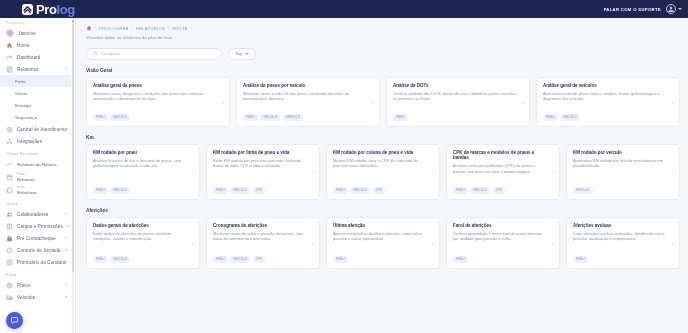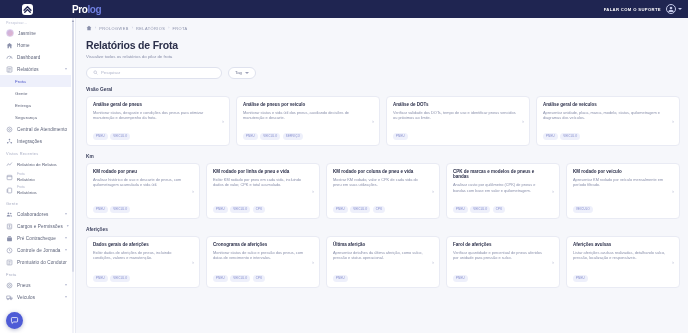--- a/index.html
+++ b/index.html
@@ -16,21 +16,21 @@
     height: 18px; background: #1f2551; flex: 0 0 18px;
     display: flex; align-items: center; justify-content: space-between;
     padding: 0 6px 0 22px;
   }
   .brand { display: flex; align-items: center; gap: 3px; }
   .brand-mark {
     width: 11px; height: 11px; border-radius: 3px; background: #ffffff;
     display: flex; align-items: center; justify-content: center;
     color: #1f2551; font-size: 8px; line-height: 1; font-weight: bold;
   }
-  .brand-text { font-size: 10px; font-weight: bold; letter-spacing: -0.4px; margin-left: 36px; }
+  .brand-text { font-size: 13px; font-weight: bold; letter-spacing: -0.4px; }
   .brand-text .w { color: #ffffff; }
   .brand-text .b { color: #6f7fe0; }
   .topbar-right { display: flex; align-items: center; gap: 5px; }
   .support-link {
     color: #ffffff; font-size: 4.2px; letter-spacing: 0.35px; font-weight: bold;
     text-transform: uppercase; white-space: nowrap;
   }
   .avatar-wrap { display: flex; align-items: center; gap: 2px; }
   .avatar {
     width: 10px; height: 10px; border-radius: 50%;
@@ -392,21 +392,20 @@
             </svg>
         </span>
         <span class="sep">›</span>
         <span class="crumb">PROLOGWEB</span>
         <span class="sep">›</span>
         <span class="crumb">RELATÓRIOS</span>
         <span class="sep">›</span>
         <span class="crumb">FROTA</span>
       </div>
 
-      <div class="page-title">Relatórios de Frota</div>
       <div class="page-sub">Visualize todos os relatórios do pilar de frota</div>
 
       <div class="filters">
         <div class="search-box">
           <svg viewBox="0 0 16 16" fill="none" stroke="currentColor" stroke-width="1.6">
               <circle cx="7" cy="7" r="4.3"></circle>
               <path d="M10.2 10.2 L14 14"></path>
             </svg>
           <span class="ph">Pesquisar</span>
         </div>

